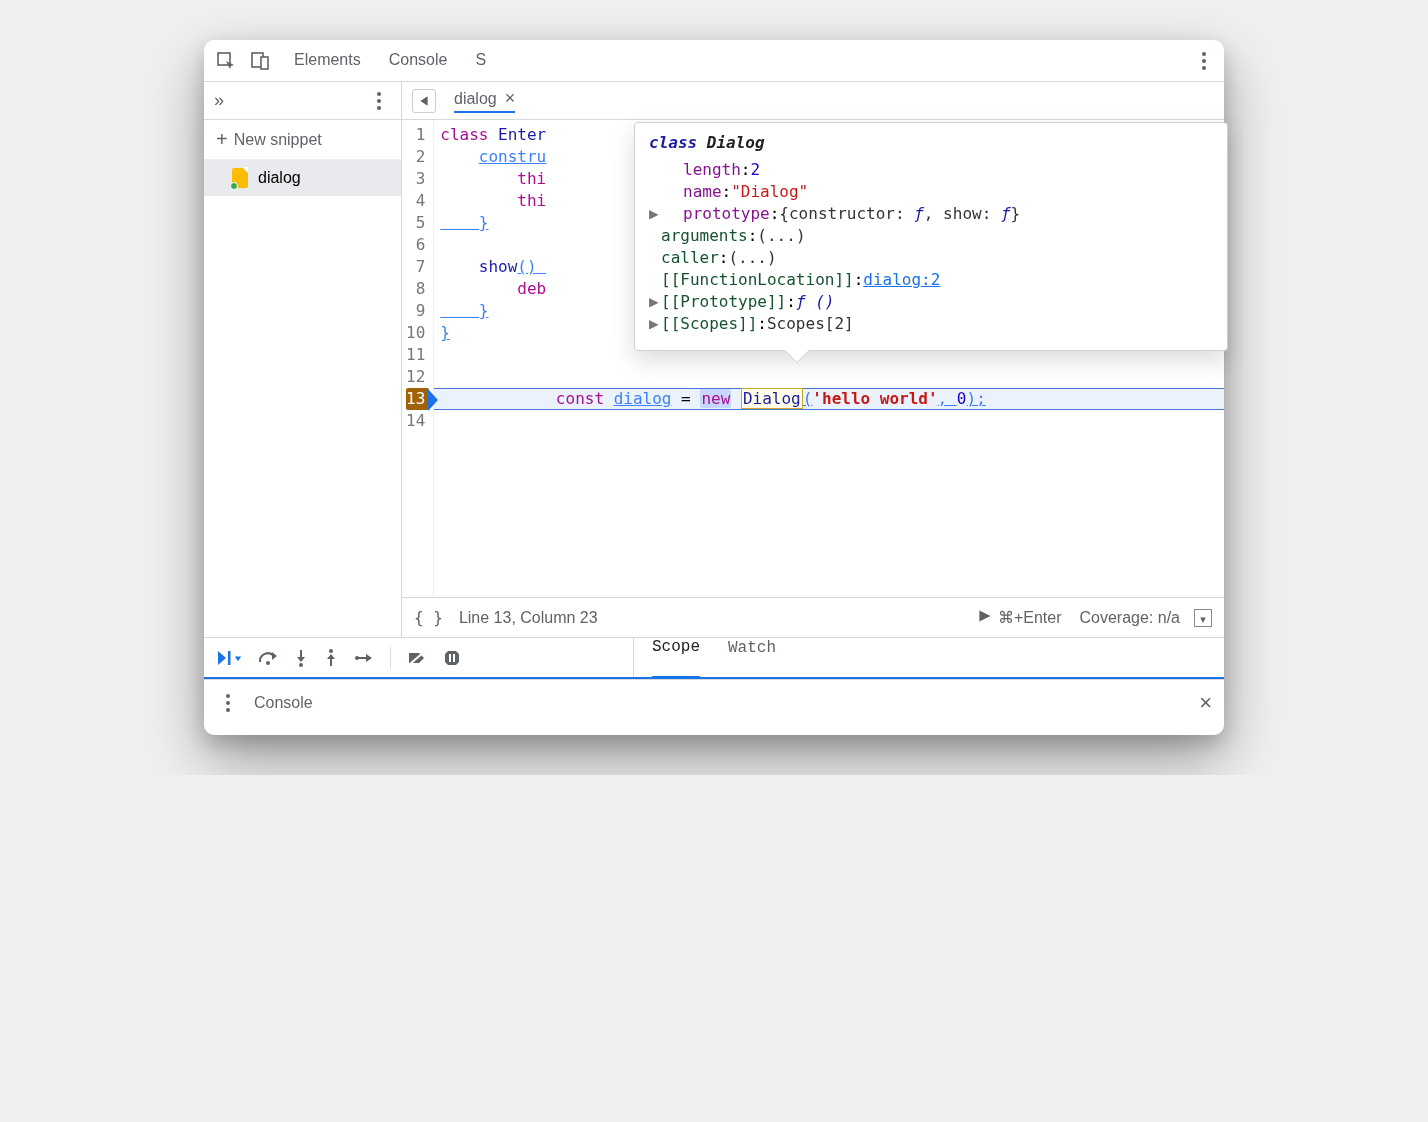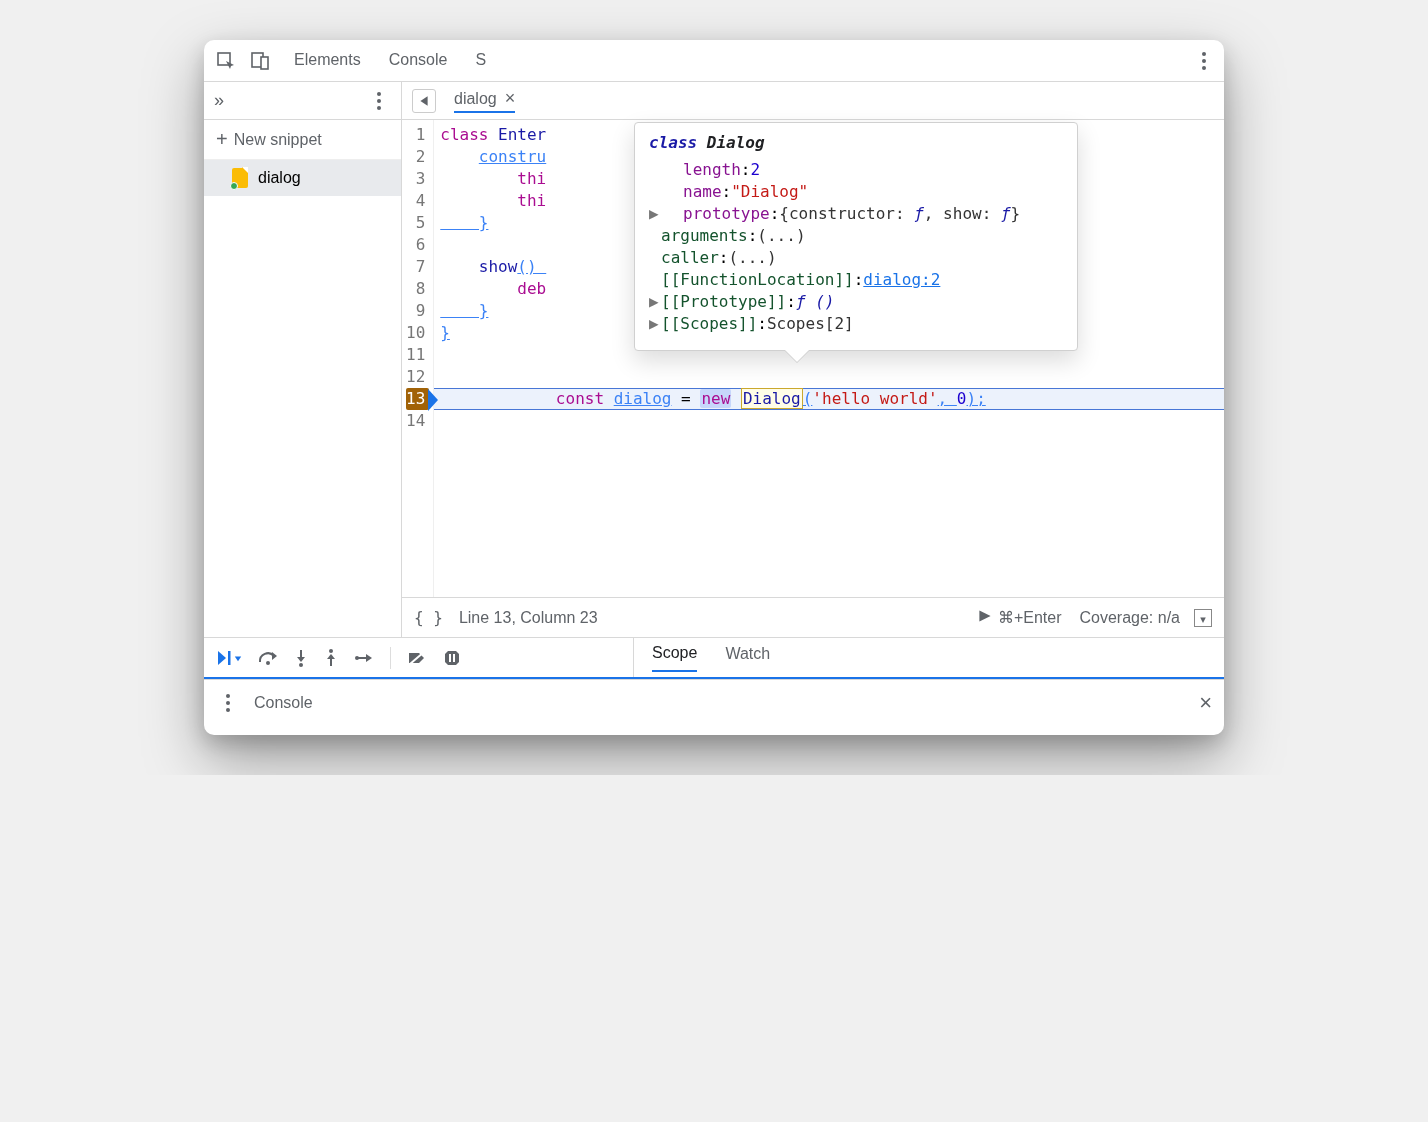--- a/index.html
+++ b/index.html
@@ -119,21 +119,21 @@
 }
 .gutter .ln { height:22px; line-height:22px; }
 .gutter .ln.hl { background:#a16207; color:#fff; border-radius:2px; padding-right:4px; margin-right:-4px; }
 .code {
   flex:1; padding:4px 0 4px 6px; position:relative;
 }
 .codeline { height:22px; line-height:22px; white-space:pre; }
 .kw { color:#aa0d91; }
 .def { color:#1a1aa6; }
 .num { color:#1c00cf; }
-.str { color:#c41a16; }
+.str { color:#c41a16;font-weight:bold; }
 .plain { color:#3b82f6;text-decoration:underline; }
 
 .bp-line {
   position:absolute; left:0; right:0; height:22px;
   background:#ecf2fc;
   border-top:1px solid #4876d6; border-bottom:1px solid #4876d6;
 }
 .bp-arrow {
   position:absolute; left:-6px; top:0; width:0; height:0;
   border-top:11px solid transparent; border-bottom:11px solid transparent;
@@ -161,38 +161,38 @@
   width: 430px; border-right:1px solid #d8d8d8;
   display:flex; align-items:center; gap:16px; padding:0 12px;
 }
 .dbg-icon { color:#5f6368; cursor:pointer; display:flex; align-items:center; }
 .dbg-icon.active { color:#1a73e8; }
 .divider { width:1px; height:22px; background:#ddd; }
 .debugbar .right {
   flex:1; display:flex; align-items:center; gap:28px; padding:0 18px;
   font-size:16px;
 }
-.subtab { color:#5f6368; cursor:pointer; padding-bottom:8px; }
+.subtab { color:#5f6368; cursor:pointer; padding-bottom:20px;font-family:Liberation Mono, monospace; }
 .subtab.active { color:#202124; border-bottom:2px solid #1a73e8; }
 .debug-blueline { height:2px; background:#1a73e8; }
 
 .drawer {
   height:46px; border-top:1px solid #d8d8d8;
   display:flex; align-items:center; padding:0 12px;
 }
 .drawer .kebab { margin-right:14px; cursor:pointer; }
 .drawer .label { font-size:16px; color:#5f6368; }
 .drawer .spacer { flex:1; }
 .drawer .close { font-size:22px; color:#5f6368; cursor:pointer; }
 .bottom-round { height:10px; border-radius:0 0 10px 10px; }
 
 .popover {
   position:absolute;
   top: 82px; left: 430px;
-  width: 444px;
+  width: 594px;
   background:#fff;
   border:1px solid #d0d0d0;
   border-radius:4px;
   box-shadow: 0 10px 24px rgba(0,0,0,0.14);
   padding: 10px 14px 14px;
   font-family: Menlo, Consolas, monospace;
   font-size:16px;
   z-index: 50;
 }
 .popover::after {

